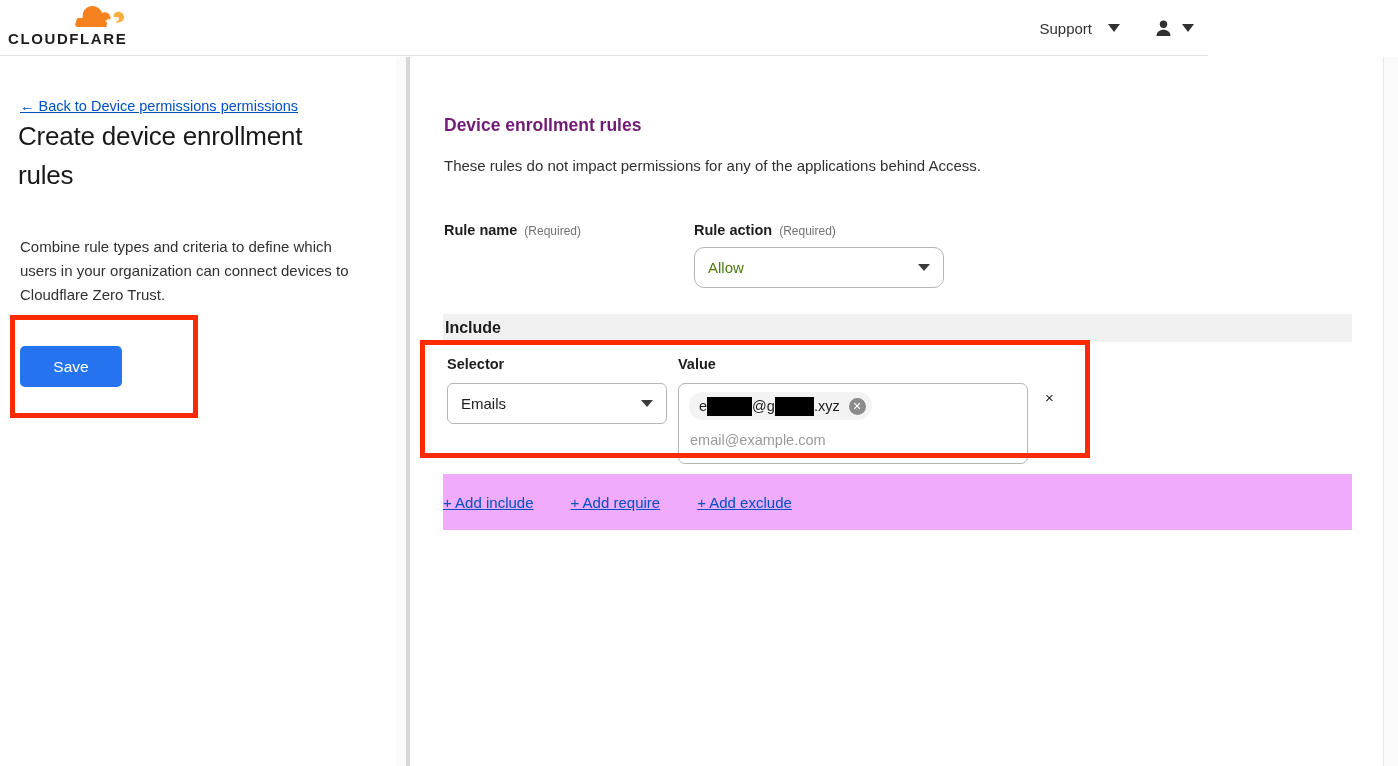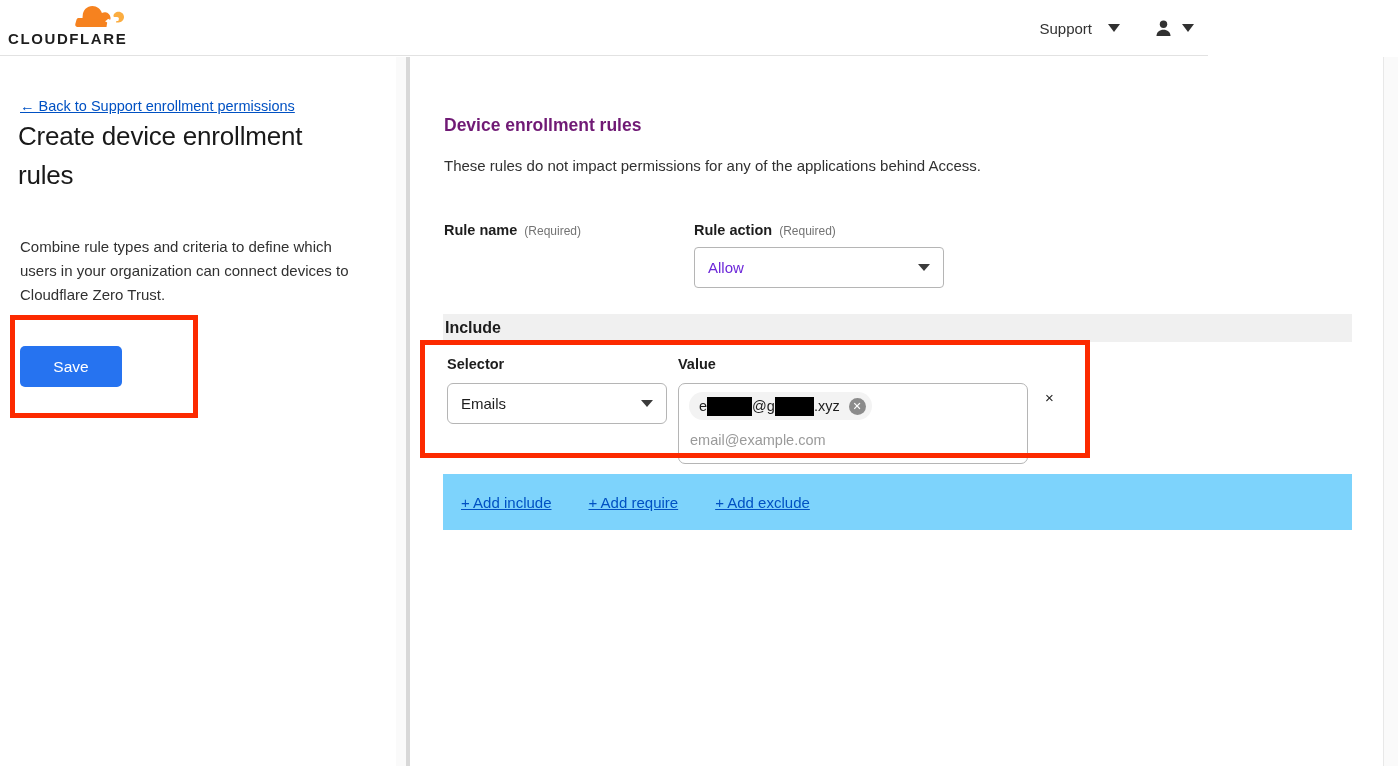--- a/index.html
+++ b/index.html
@@ -102,22 +102,22 @@
 
   .text-input {
     margin-top:9px; width:224px; height:41px;
     border:1px solid #b5b5b5; border-radius:6px;
     padding:0 13px; font-size:15px; color:#1d1d1d;
     font-family:"Liberation Sans", sans-serif; background:#fff;
     outline:none;
   }
   .select-box {
     margin-top:9px; width:250px; height:41px;
-    border:1px solid #b5b5b5; border-radius:4px;
-    padding:0 13px; font-size:15px; color:#6d28d9;
+    border:1px solid #b5b5b5; border-radius:10px;
+    padding:0 13px; font-size:15px; color:#4d7c0f;
     background:#fff; display:flex; align-items:center; justify-content:space-between;
     cursor:pointer;
   }
   .sel-caret { width:0;height:0;border-left:6px solid transparent;border-right:6px solid transparent;border-top:7px solid #3b3b3b; }
 
   
   .include-head {
     position:absolute; left:33px; top:257px; width:909px; height:28px;
     background:#f0f0f0; display:flex; align-items:center; padding-left:2px;
   }
@@ -162,21 +162,21 @@
     font-size:14.5px; color:#9a9a9a;
   }
   .remove-row-x {
     position:absolute; left:602px; top:47px;
     font-size:15px; color:#1d1d1d; cursor:pointer;
     font-family:"Liberation Sans", sans-serif;
   }
 
   .add-bar {
     position:absolute; left:33px; top:417px; width:909px; height:56px;
-    background:#7dd3fc; display:flex; align-items:center; gap:37px; padding-left:18px;
+    background:#f0abfc; display:flex; align-items:center; gap:37px; 
   }
   .add-link {
     font-size:15px; color:#0051c3; text-decoration:underline; cursor:pointer;
   }
 
   
   .annot {
     position:absolute; border:5px solid #fc2a00; pointer-events:none;
   }
   .annot-save { left:10px; top:315px; width:188px; height:103px; }
@@ -207,21 +207,21 @@
         <svg class="person-icon" width="19" height="19" viewBox="0 0 20 20">
           <circle cx="10" cy="5.6" r="3.9" fill="#313131"></circle>
           <path d="M2.6 18c0-4.1 3.3-6.6 7.4-6.6s7.4 2.5 7.4 6.6z" fill="#313131"></path>
         </svg>
         <span class="caret"></span>
       </div>
     </div>
   </div>
 
   <div class="sidebar">
-    <a class="back-link">← Back to Support enrollment permissions</a>
+    <a class="back-link">← Back to Device permissions permissions</a>
     <div class="page-title">Create device enrollment rules</div>
     <div class="page-desc">Combine rule types and criteria to define which users in your organization can connect devices to Cloudflare Zero Trust.</div>
     <button class="save-btn">Save</button>
   </div>
 
   <div class="col-divider-light"></div>
   <div class="col-divider-dark"></div>
 
   <div class="main">
 

